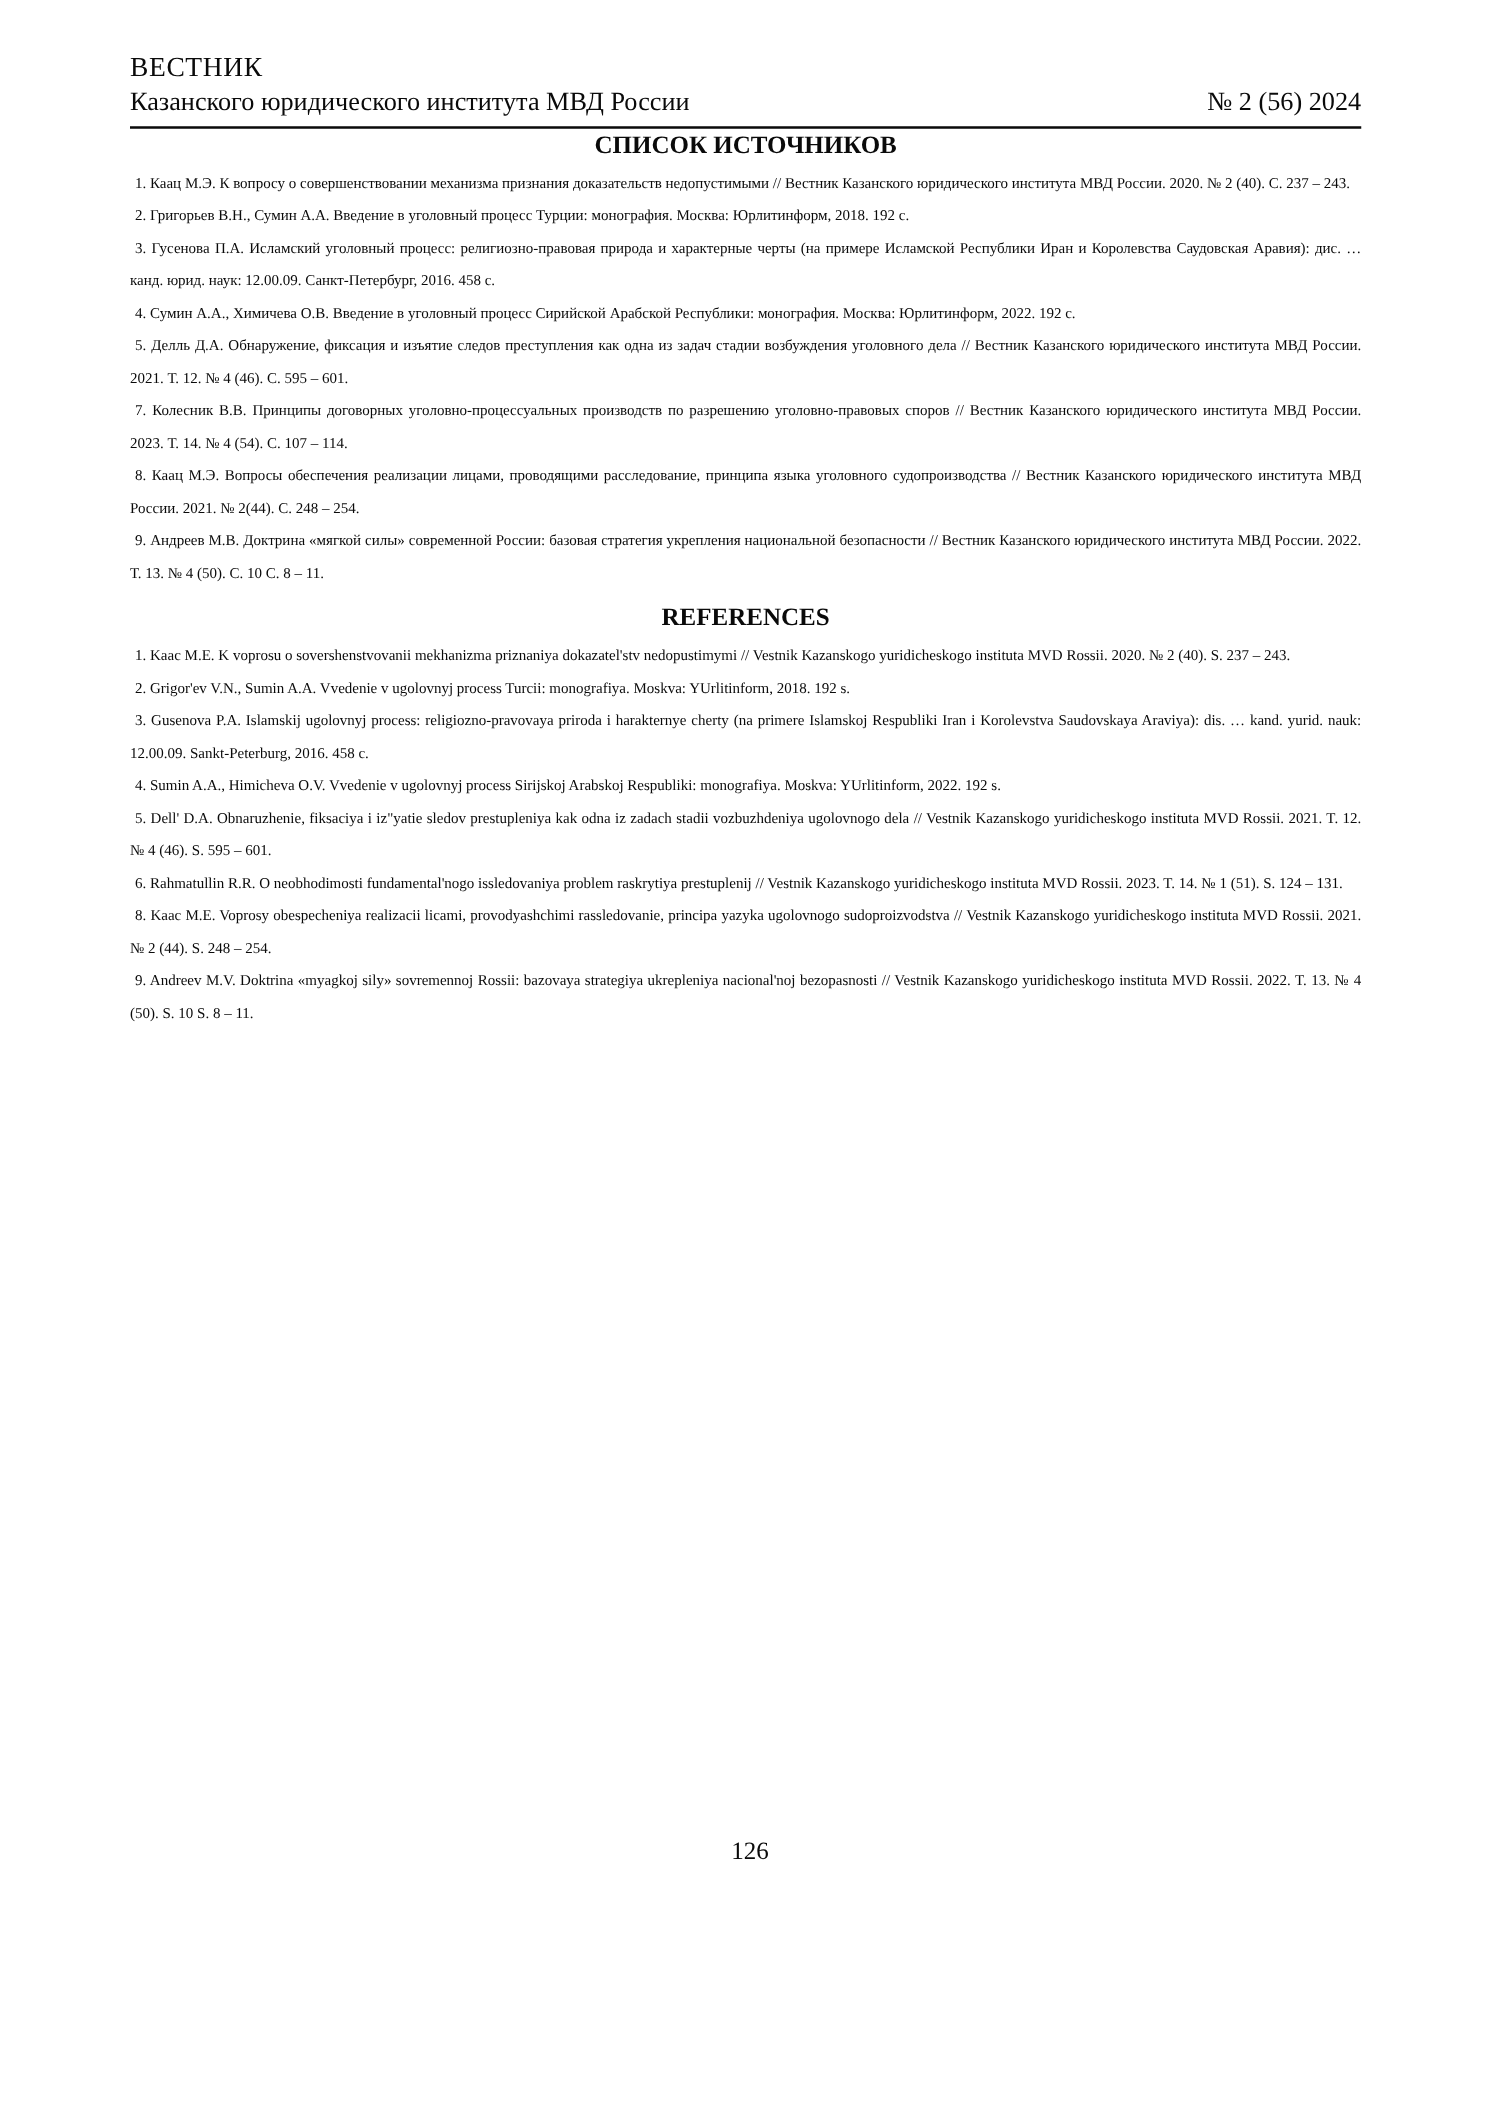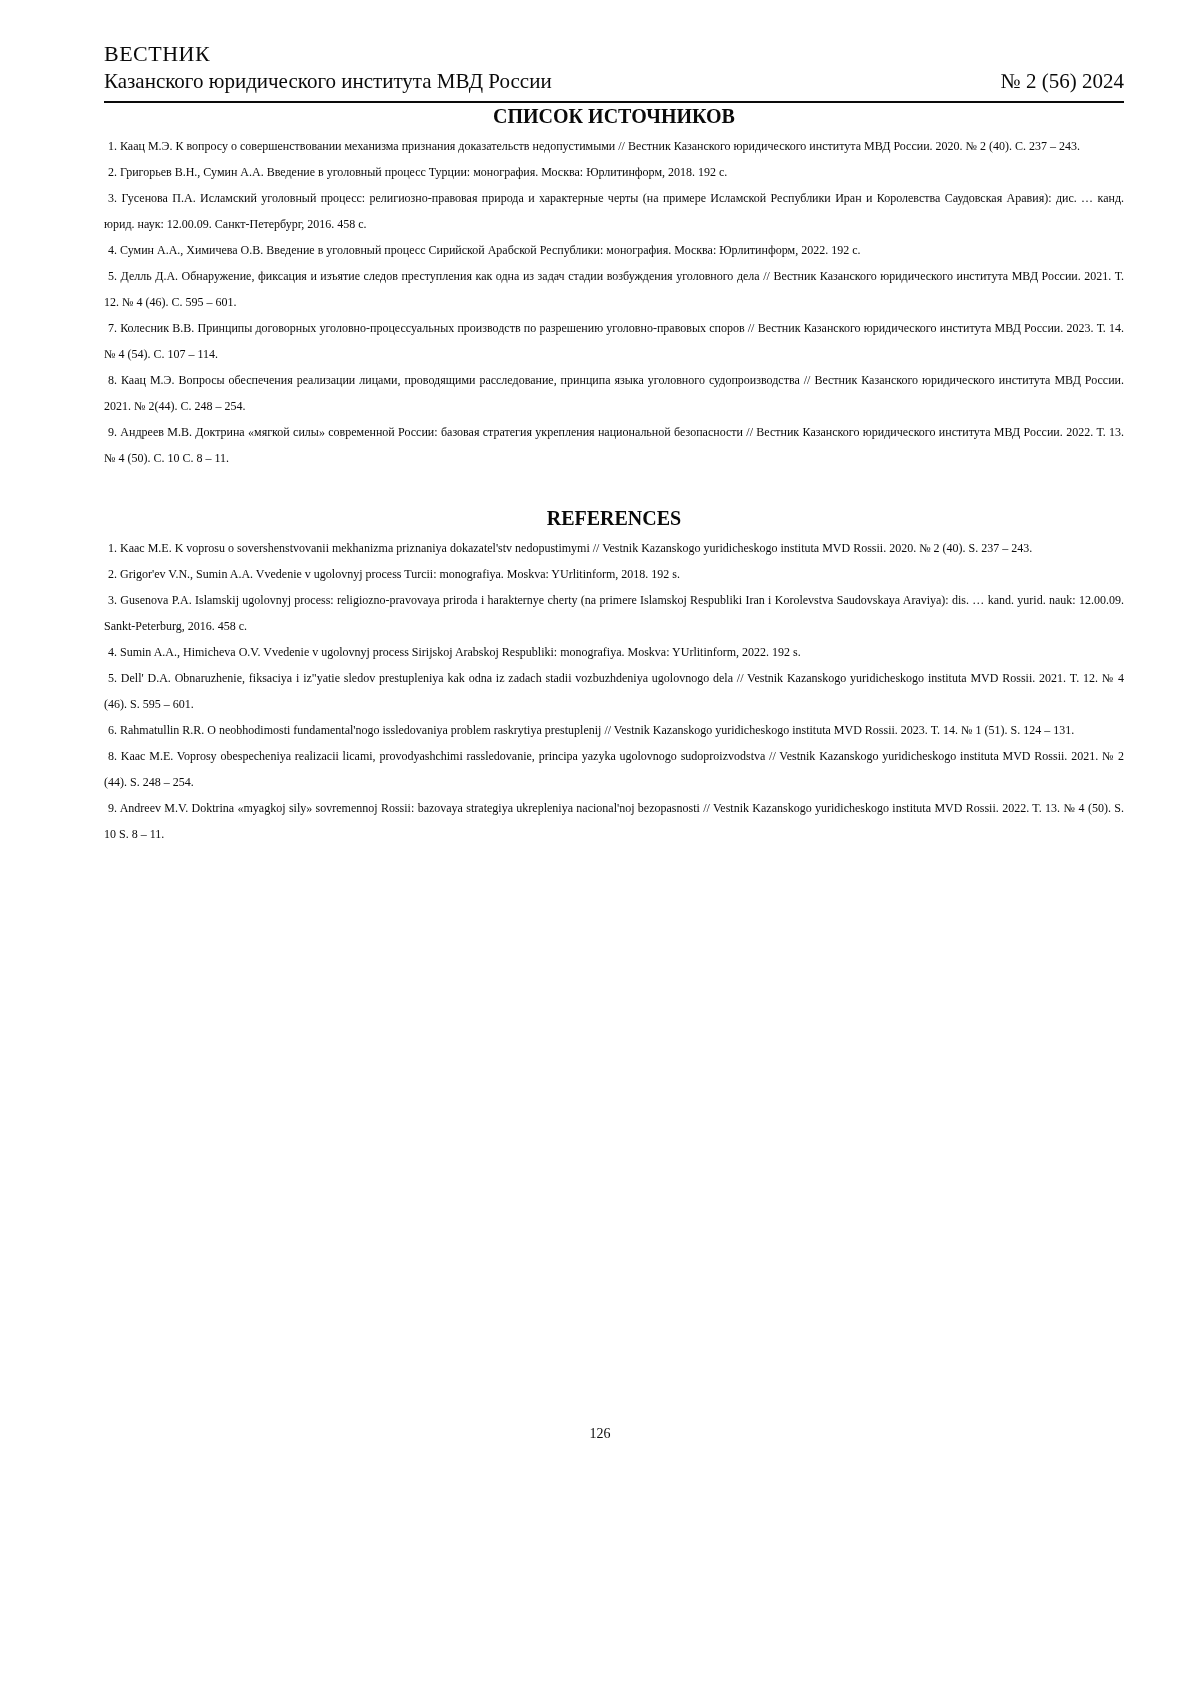--- a/index.html
+++ b/index.html
@@ -5,21 +5,21 @@
   * { margin: 0; padding: 0; box-sizing: border-box; }
   html, body { background: #e8e8e8; }
   .page {
     position: relative;
     width: 1200px;
     height: 1697px;
     margin: 0 auto;
     background: #ffffff;
     color: #0a0a0a;
     font-family: "Liberation Serif", serif;
-    padding: 40px 76px 0 104px;
+    padding: 40px 111px 0 104px;
   }
   .header { }
   .journal-title {
     font-size: 22px;
     line-height: 27px;
     letter-spacing: 0.5px;
   }
   .header-row {
     display: flex;
     justify-content: space-between;
@@ -33,35 +33,35 @@
     margin-top: 5px;
   }
   .section-title {
     text-align: center;
     font-weight: bold;
     font-size: 20px;
     line-height: 26px;
     margin-bottom: 4px;
   }
   .references-title {
-    margin-top: 34px;
+    margin-top: 10px;
   }
   .ref-list p {
     font-size: 12px;
     line-height: 26px;
     text-align: justify;
     text-indent: 4px;
   }
   .page-number {
     position: absolute;
-    top: 1421px;
+    top: 1468px;
     left: 0;
     width: 100%;
     text-align: center;
-    font-size: 14px;
+    font-size: 20px;
     line-height: 26px;
     font-family: Liberation Serif, serif;
   }
 </style>
 </head>
 <body>
 
 <div class="page">
 
   <header class="header">

